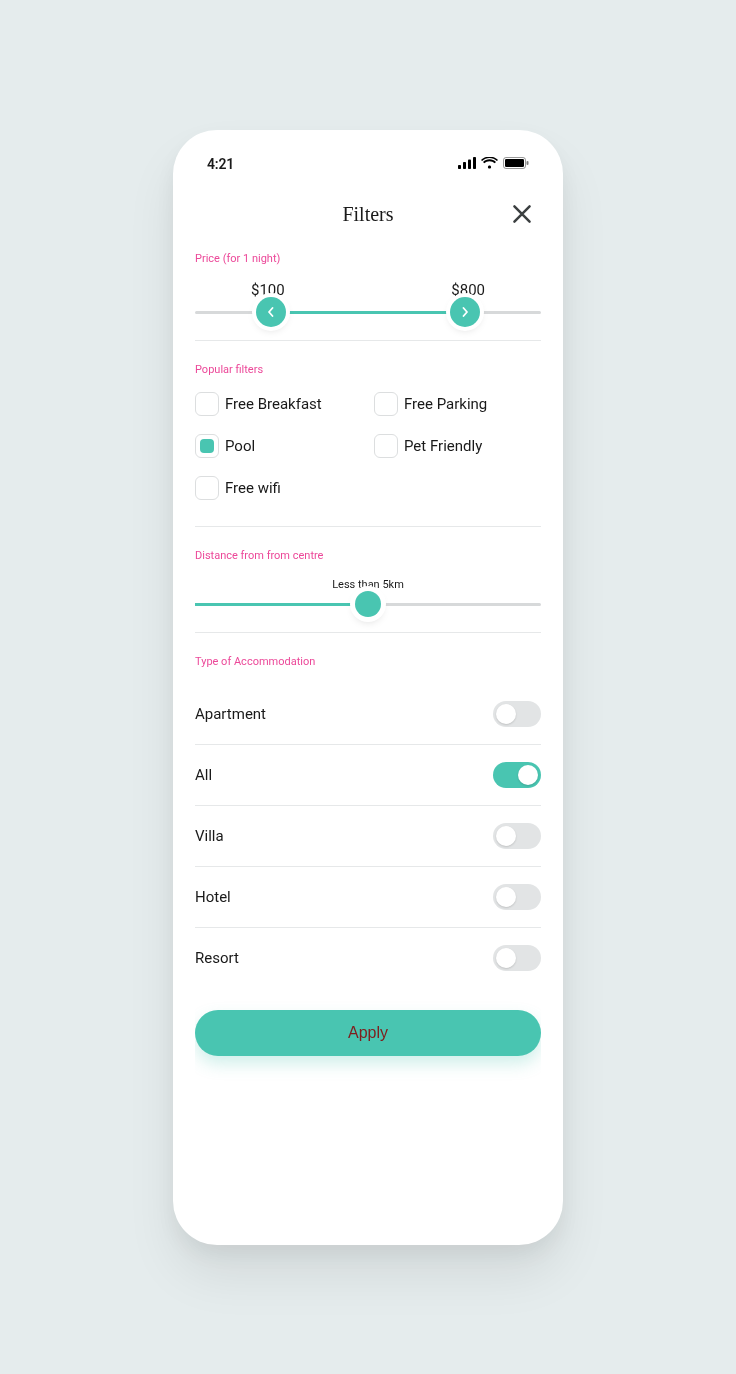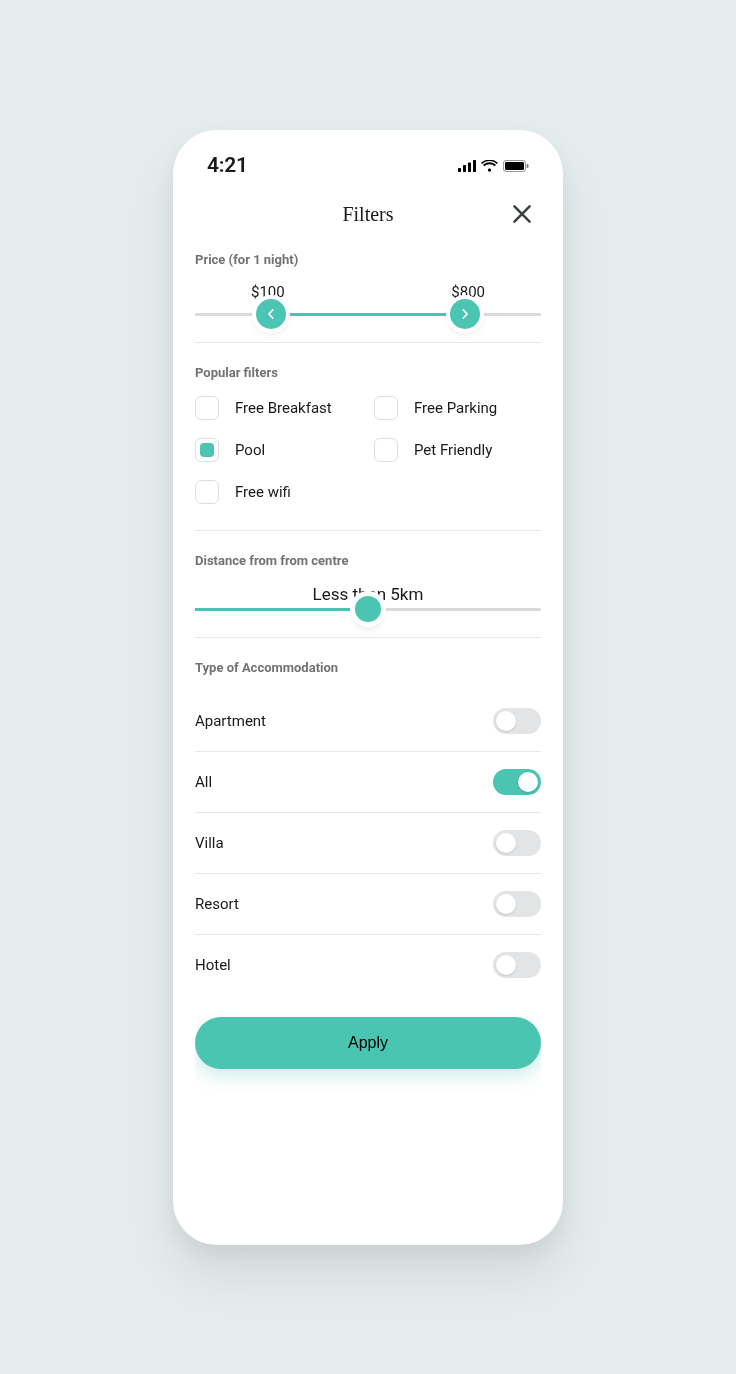--- a/index.html
+++ b/index.html
@@ -21,23 +21,23 @@
     box-shadow: 0 30px 50px rgba(0,0,0,0.08), 0 10px 20px rgba(0,0,0,0.05);
     padding: 23px 22px 30px 22px;
     position: relative;
     display: flex;
     flex-direction: column;
   }
   
   .statusbar {
     display: flex;
     justify-content: space-between;
-    align-items: flex-start;
+    align-items: center;
     padding: 0 12px;
-    font-size: 21px;
+    font-size: 14px;
     font-weight: 600;
     letter-spacing: -0.2px;
     height: 22px;
     gap: 40px;
   }
   .status-icons {
     display: flex;
     gap: 5px;
     align-items: center;
   }
@@ -55,24 +55,23 @@
   }
   .close-btn {
     position: absolute;
     right: 6px;
     top: -2px;
     width: 26px;
     height: 26px;
     cursor: pointer;
   }
   .section-label {
-    color: #737373;
-    font-size: 13px;
+    color: #ec4899;
+    font-size: 11px;
     margin-bottom: 16px;
-    font-weight: bold;
   }
   .divider {
     border: none;
     border-top: 1px solid #e6e8e9;
     margin: 26px 0 22px 0;
   }
   
   .price-values {
     display: flex;
     justify-content: space-between;
@@ -113,21 +112,21 @@
   
   .filter-grid {
     display: grid;
     grid-template-columns: 1fr 1fr;
     row-gap: 18px;
     column-gap: 12px;
   }
   .filter-item {
     display: flex;
     align-items: center;
-    gap: 16px;
+    gap: 6px;
     font-size: 15px;
     cursor: pointer;
   }
   .checkbox {
     width: 24px;
     height: 24px;
     border: 1.5px solid #dcdedf;
     border-radius: 6px;
     display: flex;
     align-items: center;
@@ -137,22 +136,22 @@
   .checkbox.checked::after {
     content: '';
     width: 14px;
     height: 14px;
     border-radius: 4px;
     background: #49c5b1;
   }
   
   .distance-value {
     text-align: center;
-    font-size: 17px;
-    margin-bottom: 4px;
+    font-size: 11px;
+    margin-bottom: 12px;
   }
   .single-track {
     position: relative;
     height: 3px;
     background: #d7d9da;
     border-radius: 2px;
     margin-bottom: 6px;
   }
   .single-fill {
     position: absolute;
@@ -202,24 +201,24 @@
     background: #fff;
     box-shadow: 0 1px 2px rgba(0,0,0,0.15);
     transition: left .15s;
   }
   .toggle.on { background: #49c5b1; }
   .toggle.on .toggle-knob { left: 25px; }
   
   .apply-btn {
     margin-top: 22px;
     background: #49c5b1;
-    color: #000000;
+    color: #7f1d1d;
     border: none;
     width: 100%;
-    height: 52px;
+    height: 46px;
     border-radius: 26px;
     font-size: 16px;
     cursor: pointer;
     box-shadow: 0 8px 16px rgba(73,197,177,0.25);
   }
   .content { flex: 1; overflow: hidden; }
 </style>
 </head>
 <body>
 
@@ -336,29 +335,29 @@
             <div class="toggle-knob"></div>
           </div>
         </div>
         <div class="toggle-row">
           <span>Villa</span>
           <div class="toggle">
             <div class="toggle-knob"></div>
           </div>
         </div>
         <div class="toggle-row">
+          <span>Hotel</span>
+          <div class="toggle">
+            <div class="toggle-knob"></div>
+          </div>
+        </div>
+        <div class="toggle-row">
           <span>Resort</span>
           <div class="toggle">
             <div class="toggle-knob"></div>
           </div>
         </div>
-        <div class="toggle-row">
-          <span>Hotel</span>
-          <div class="toggle">
-            <div class="toggle-knob"></div>
-          </div>
-        </div>
       </div>
 
     <button class="apply-btn">Apply</button>
 
   </div>
 </div>
 
 </body></html>

